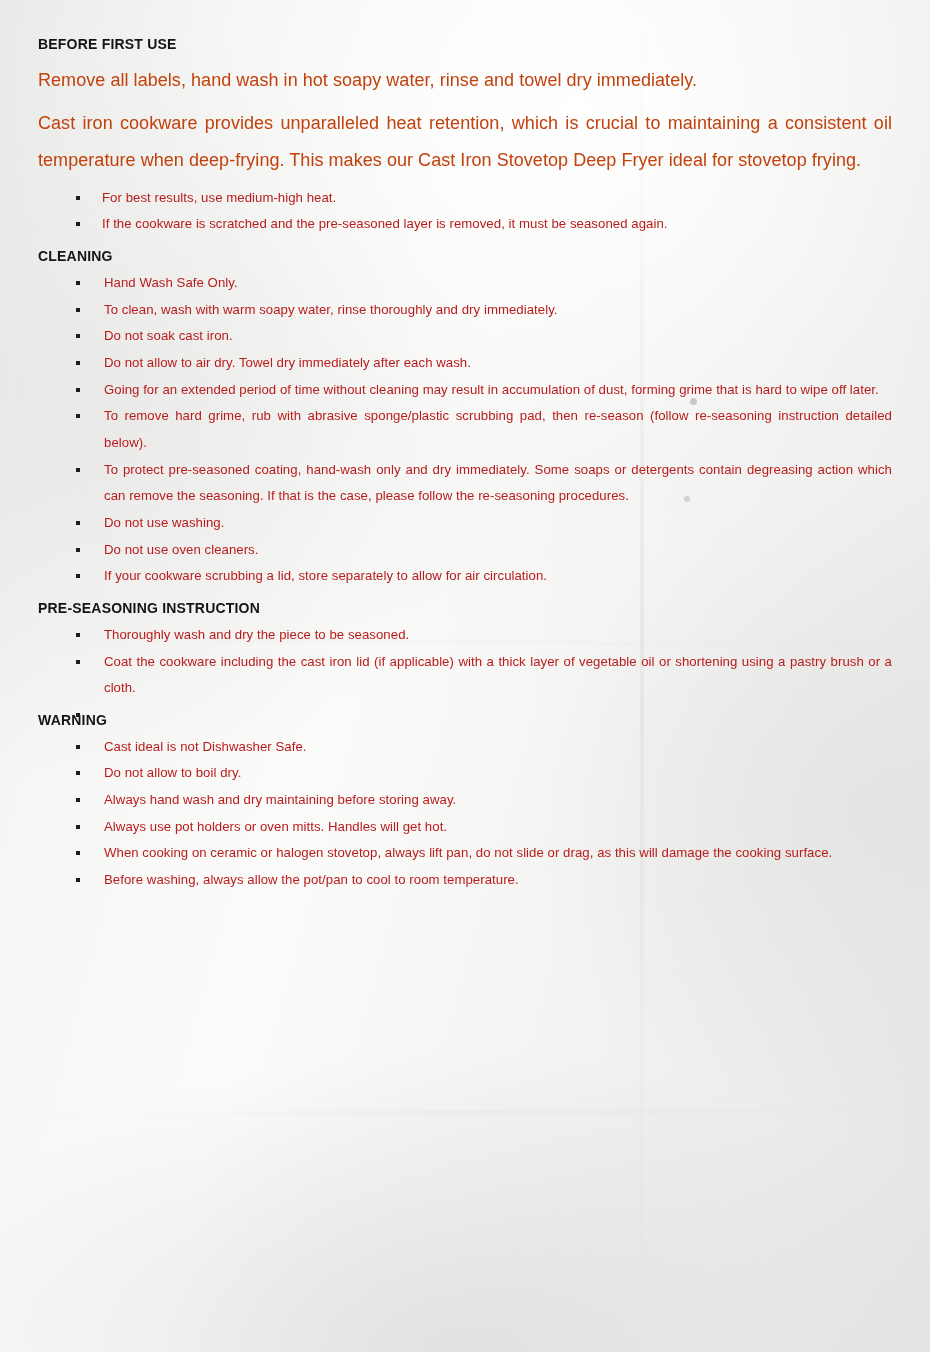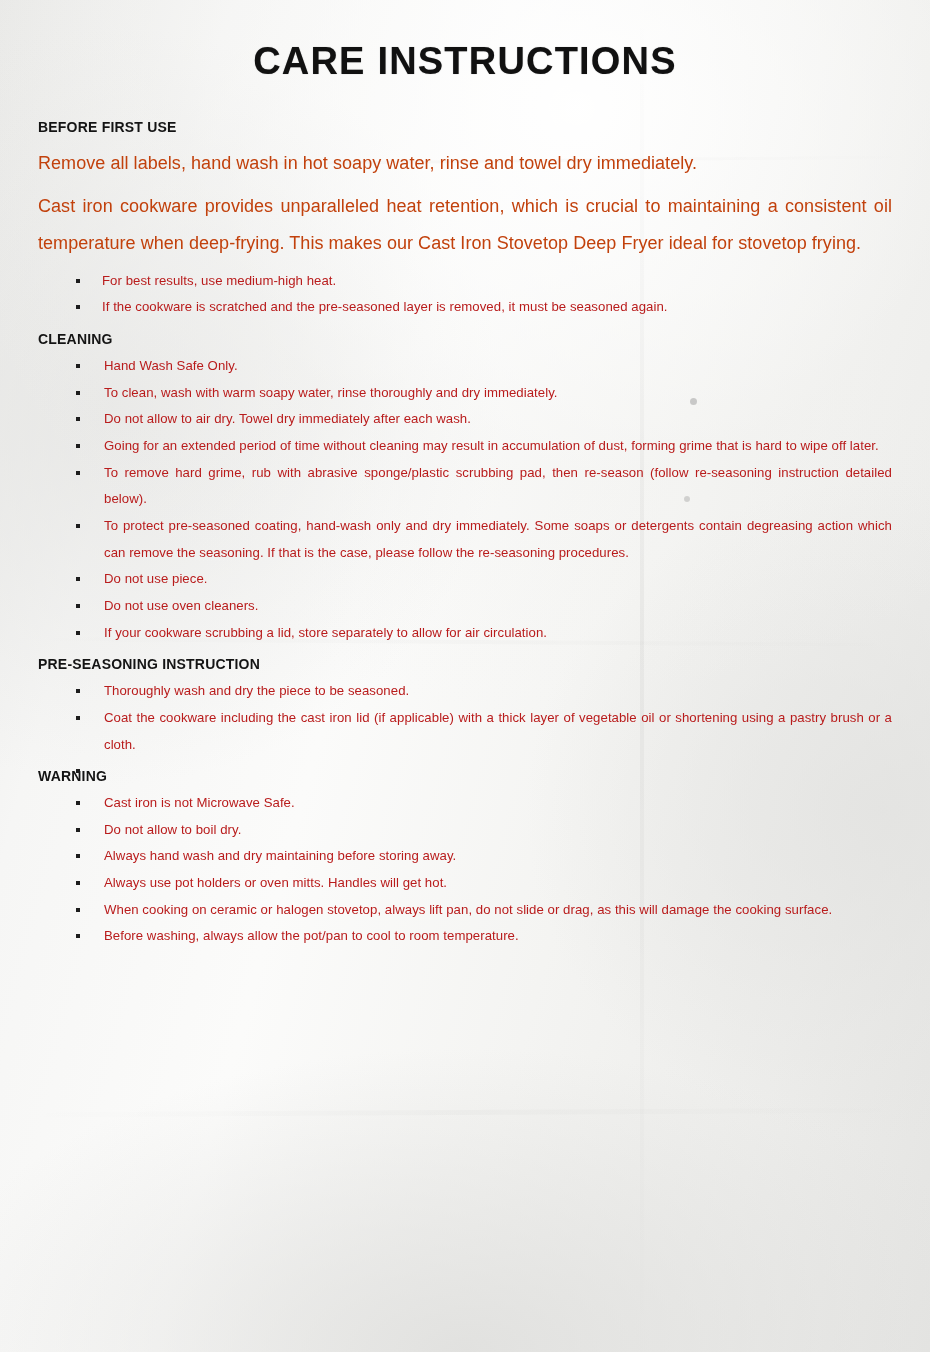--- a/index.html
+++ b/index.html
@@ -117,21 +117,20 @@
 <div class="sheet"></div>
 <div class="crease c1"></div>
 <div class="crease c2"></div>
 <div class="crease c3"></div>
 <div class="crease c4"></div>
 <div class="spot s1"></div>
 <div class="spot s2"></div>
 
 <div class="content">
 
-  <h1 class="doc-title">CARE INSTRUCTIONS</h1>
 
   <div class="sp-18"></div>
   <div class="sp-18"></div>
 
   <div class="section">
     <h2 class="section-title">BEFORE FIRST USE</h2>
     <div class="sp-10"></div>
     <p class="para">Remove all labels, hand wash in hot soapy water, rinse and towel dry immediately.</p>
     <div class="sp-6"></div>
     <p class="para">Cast iron cookware provides unparalleled heat retention, which is crucial to maintaining a consistent oil temperature when deep-frying. This makes our Cast Iron Stovetop Deep Fryer ideal for stovetop frying.</p>
@@ -149,25 +148,26 @@
   </div>
 
   <div class="sp-10"></div>
 
   <div class="section">
     <h2 class="section-title">CLEANING</h2>
     <div class="sp-6"></div>
     <ul class="bullets indent-b">
       <li><span class="sq"></span><span>Hand Wash Safe Only.</span></li>
       <li><span class="sq"></span><span>To clean, wash with warm soapy water, rinse thoroughly and dry immediately.</span></li>
+      <li><span class="sq"></span><span>Do not soak cast iron.</span></li>
       <li><span class="sq"></span><span>Do not allow to air dry. Towel dry immediately after each wash.</span></li>
       <li><span class="sq"></span><span>Going for an extended period of time without cleaning may result in accumulation of dust, forming grime that is hard to wipe off later.</span></li>
       <li><span class="sq"></span><span>To remove hard grime, rub with abrasive sponge/plastic scrubbing pad, then re-season (follow re-seasoning instruction detailed below).</span></li>
       <li><span class="sq"></span><span>To protect pre-seasoned coating, hand-wash only and dry immediately. Some soaps or detergents contain degreasing action which can remove the seasoning. If that is the case, please follow the re-seasoning procedures.</span></li>
-      <li><span class="sq"></span><span>Do not use piece.</span></li>
+      <li><span class="sq"></span><span>Do not use washing.</span></li>
       <li><span class="sq"></span><span>Do not use oven cleaners.</span></li>
       <li><span class="sq"></span><span>If your cookware scrubbing a lid, store separately to allow for air circulation.</span></li>
     </ul>
   </div>
 
   <div class="sp-10"></div>
 
   <div class="section">
     <h2 class="section-title">PRE-SEASONING INSTRUCTION</h2>
     <div class="sp-6"></div>
@@ -177,21 +177,21 @@
       <li><span class="sq"></span></li>
     </ul>
   </div>
 
   <div class="sp-10"></div>
 
   <div class="section">
     <h2 class="section-title">WARNING</h2>
     <div class="sp-6"></div>
     <ul class="bullets indent-b">
-      <li><span class="sq"></span><span>Cast iron is not Microwave Safe.</span></li>
+      <li><span class="sq"></span><span>Cast ideal is not Dishwasher Safe.</span></li>
       <li><span class="sq"></span><span>Do not allow to boil dry.</span></li>
       <li><span class="sq"></span><span>Always hand wash and dry maintaining before storing away.</span></li>
       <li><span class="sq"></span><span>Always use pot holders or oven mitts. Handles will get hot.</span></li>
       <li><span class="sq"></span><span>When cooking on ceramic or halogen stovetop, always lift pan, do not slide or drag, as this will damage the cooking surface.</span></li>
       <li><span class="sq"></span><span>Before washing, always allow the pot/pan to cool to room temperature.</span></li>
     </ul>
   </div>
 
 </div>
 

